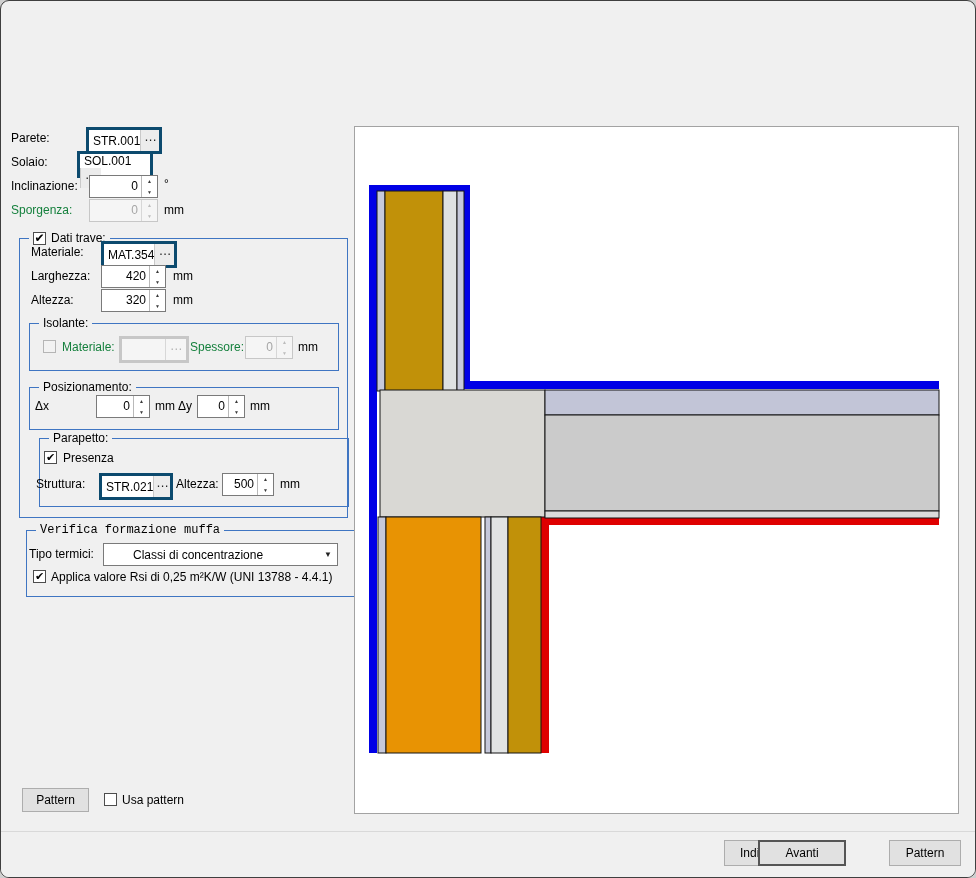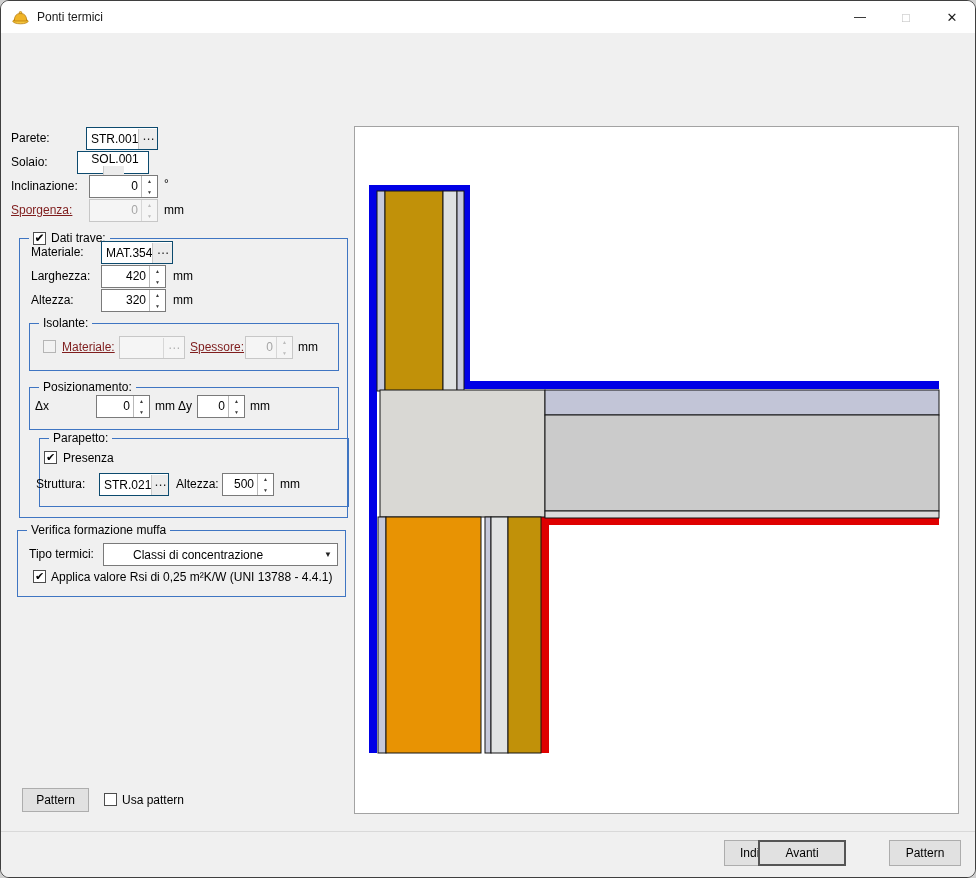--- a/index.html
+++ b/index.html
@@ -12,22 +12,22 @@
   .tctl{position:absolute;top:0;width:46px;height:32px;display:flex;align-items:center;justify-content:center;
         font-size:12px;color:#1A1A1A;cursor:default;}
   .tctl.dis{color:#BDBDBD;}
   
   .header{position:absolute;left:0;top:32px;width:100%;height:77px;background:#FFFFFF;border-bottom:1px solid #D3D3D3;box-sizing:border-box;}
   .htitle{position:absolute;left:10px;top:12px;font-size:15px;font-weight:bold;color:#000;}
   .hsub{position:absolute;left:24px;top:38px;font-size:12.5px;color:#000;}
   
   .body{position:absolute;left:0;top:110px;width:100%;height:722px;background:#F0F0F0;padding-left:36px;}
   .lbl{position:absolute;font-size:12px;color:#000;white-space:nowrap;line-height:14px;}
-  .lbl.dis{color:#7f1d1d;text-decoration:underline;}
-  .bfield{position:absolute;height:21px;background:#FFF;border:1px solid #0c4a6e;display:flex;box-sizing:content-box;align-items:center;}
+  .lbl.dis{color:#15803d;}
+  .bfield{position:absolute;height:21px;background:#FFF;border:3px solid #0c4a6e;display:flex;box-sizing:content-box;}
   .bfield .val{flex:1;font-size:12px;display:flex;align-items:center;padding-left:4px;color:#000;}
   .bfield .dots{width:20px;background:#ECECEC;border-left:1px solid #C9C9C9;text-align:center;
                 font-size:12px;line-height:20px;color:#222;cursor:default;}
   .bfield.dis{background:#F5F5F5;border-color:#C7C7C7;}
   .bfield.dis .val{color:#A6A6A6;}
   .bfield.dis .dots{background:#F5F5F5;border-left:1px solid #D7D7D7;color:#B3B3B3;}
   .spin{position:absolute;height:21px;background:#FFF;border:1px solid #7A7A7A;display:flex;}
   .spin .val{flex:1;text-align:right;font-size:12px;color:#000;line-height:21px;padding-right:3px;}
   .spin .arrows{width:15px;display:flex;flex-direction:column;border-left:1px solid #B9B9B9;}
   .spin .arrows span{flex:1;font-size:5px;line-height:10px;text-align:center;color:#3A3A3A;cursor:default;}
@@ -53,31 +53,20 @@
   .footer{position:absolute;left:0;bottom:0;width:100%;height:46px;background:#F0F0F0;border-top:1px solid #D9D9D9;box-sizing:border-box;}
   .wbtn{position:absolute;height:26px;background:#E1E1E1;border:1px solid #ADADAD;font-size:12px;color:#000;
         text-align:center;line-height:24px;box-sizing:border-box;cursor:default;}
   .wbtn.def{border:2px solid #555555;line-height:22px;}
 </style>
 </head>
 <body>
 
 <div id="window">
 
-  <div class="titlebar">
-    <svg class="appicon" viewBox="0 0 17 17">
-      <ellipse cx="8.5" cy="12.2" rx="7.6" ry="2.6" fill="#F6C63C" stroke="#B97E0E" stroke-width="0.8"></ellipse>
-      <path d="M2.3 12 Q2.3 4.4 8.5 4.4 Q14.7 4.4 14.7 12 Z" fill="#F0B428" stroke="#B97E0E" stroke-width="0.8"></path>
-      <path d="M7.3 4.6 L7.3 2.9 Q8.5 2.2 9.7 2.9 L9.7 4.6 Z" fill="#F6C63C" stroke="#B97E0E" stroke-width="0.7"></path>
-    </svg>
-    <span class="apptitle">Ponti termici</span>
-    <div class="tctl" style="right:92px;">—</div>
-    <div class="tctl dis" style="right:46px;font-size:13px;">□</div>
-    <div class="tctl" style="right:0;font-size:13px;">✕</div>
-  </div>
 
 
   <div class="body">
 
     <span class="lbl" style="left:10px;top:20px;">Parete:</span>
     <div class="bfield" style="left:85px;top:16px;width:70px;">
       <span class="val">STR.001</span>
       <span class="dots">⋯</span>
     </div>
 
@@ -195,21 +184,21 @@
     <span class="lbl" style="left:175px;top:366px;">Altezza:</span>
     <div class="spin" style="left:221px;top:362px;width:50px;">
       <span class="val">500</span>
       <span class="arrows">
           <span>▲</span>
           <span>▼</span>
         </span>
     </div>
     <span class="lbl" style="left:279px;top:366px;">mm</span>
 
-    <div class="grp" style="left:16px;top:419px;width:329px;height:67px;">
+    <div class="grp" style="left:25px;top:419px;width:329px;height:67px;font-family:Liberation Mono, monospace;">
       <div class="lg">Verifica formazione muffa</div>
     </div>
     <span class="lbl" style="left:28px;top:436px;">Tipo termici:</span>
     <div class="dd" style="left:102px;top:432px;width:233px;">
       <span class="txt">Classi di concentrazione</span>
       <span class="arr">▼</span>
     </div>
     <span class="cb" style="left:32px;top:459px;">
         <span class="mark">✔</span>
       </span>

